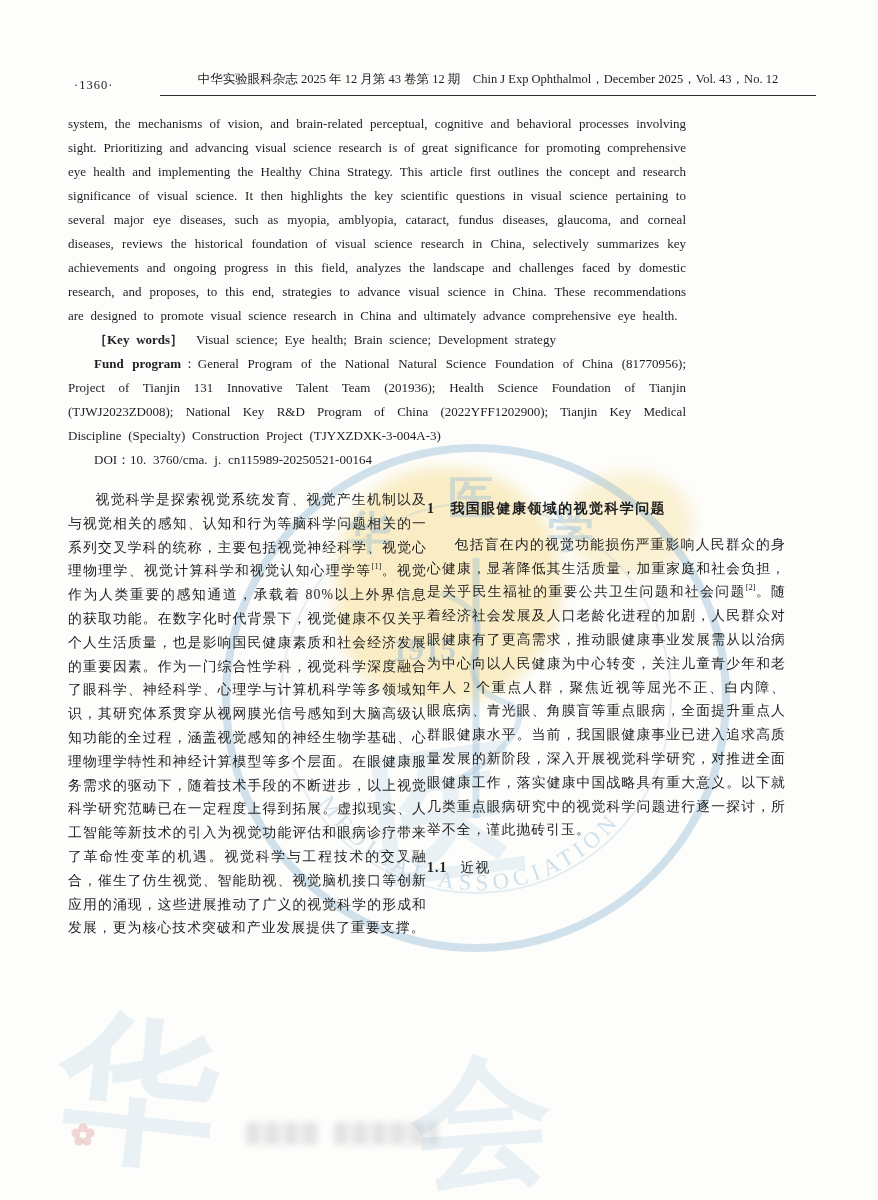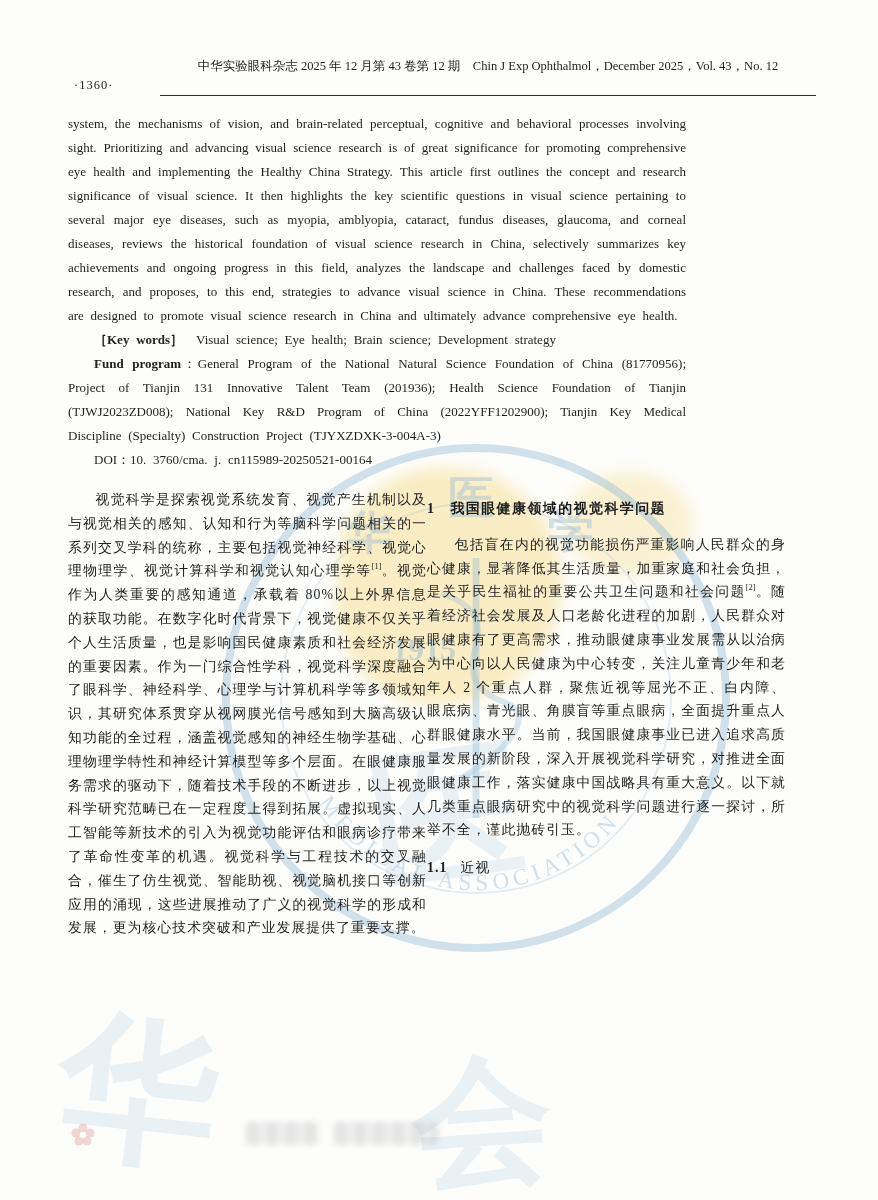--- a/index.html
+++ b/index.html
@@ -19,21 +19,21 @@
   .pub-text-cn { font-size:21px; font-weight:700; font-style:italic; letter-spacing:3px;
     color:rgba(197,84,80,0.62); line-height:20px; }
   .pub-text-en { font-size:7.5px; color:rgba(197,84,80,0.55); letter-spacing:0.4px; margin-top:1px; }
   .wm-gray { left:246px; top:1122px; display:flex; gap:16px; filter:blur(3px); opacity:0.55; }
   .wm-gray i { display:block; height:23px; border-radius:3px; background:
     repeating-linear-gradient(90deg, rgba(125,125,135,0.35) 0 14px, rgba(125,125,135,0.12) 14px 19px); }
   
   .header { position:absolute; top:74px; left:68px; right:62px; height:22px; z-index:1; }
   .page-num { position:absolute; left:6px; bottom:3px; font-size:12.5px; letter-spacing:1px; }
   .journal-line { position:absolute; left:92px; right:0; bottom:0; text-align:center;
-    font-size:12.5px; padding-bottom:20px; border-bottom:1.2px solid #2b2b2b; white-space:nowrap; }
+    font-size:12.5px; padding-bottom:7px; border-bottom:1.2px solid #2b2b2b; white-space:nowrap; }
   
   .content { position:absolute; top:112px; left:68px; width:745px; z-index:1; }
   .front { width:618px; font-size:13px; line-height:24px; text-align:justify; word-spacing:3.5px; }
   .front p { margin:0; }
   .front .ind { text-indent:2em; }
   .b { font-weight:700; }
   
   .columns { display:flex; margin-top:16px; }
   .col { width:359px; font-size:13.8px; line-height:23.8px; text-align:justify;
     letter-spacing:1.1px; }

